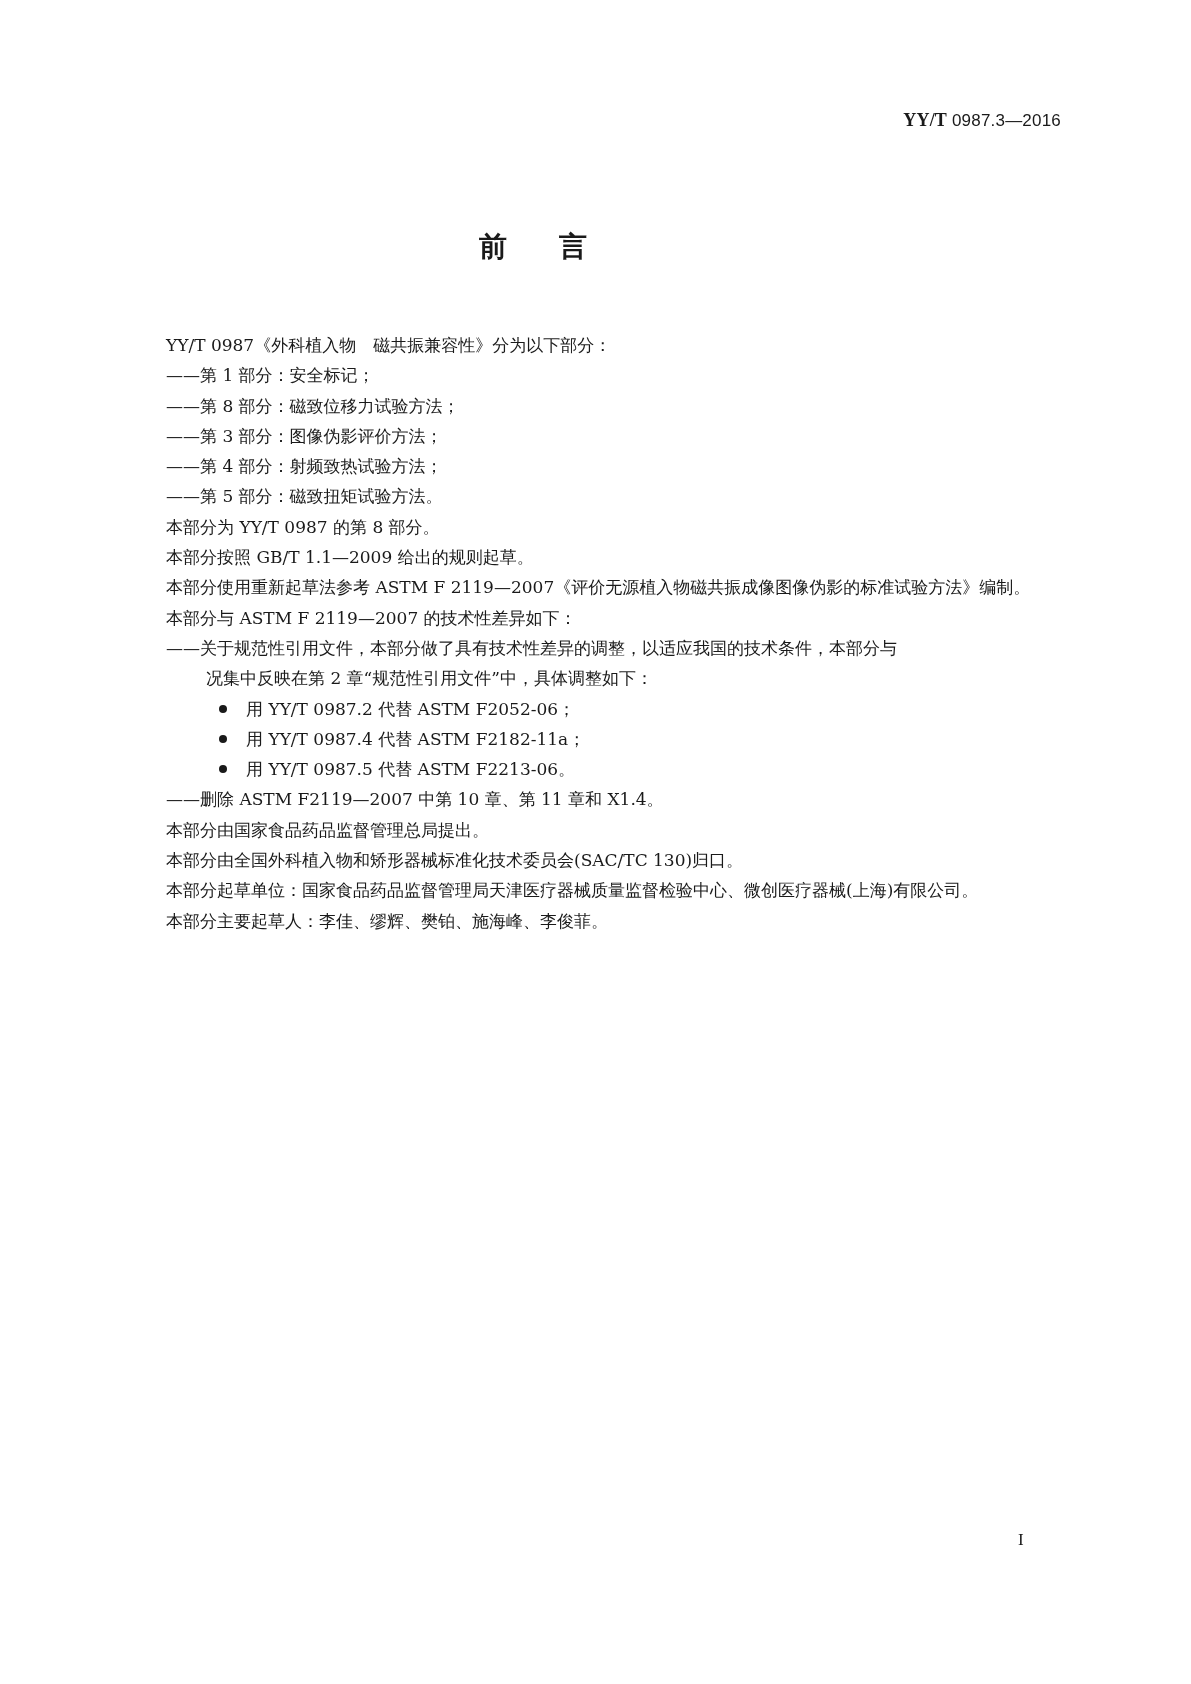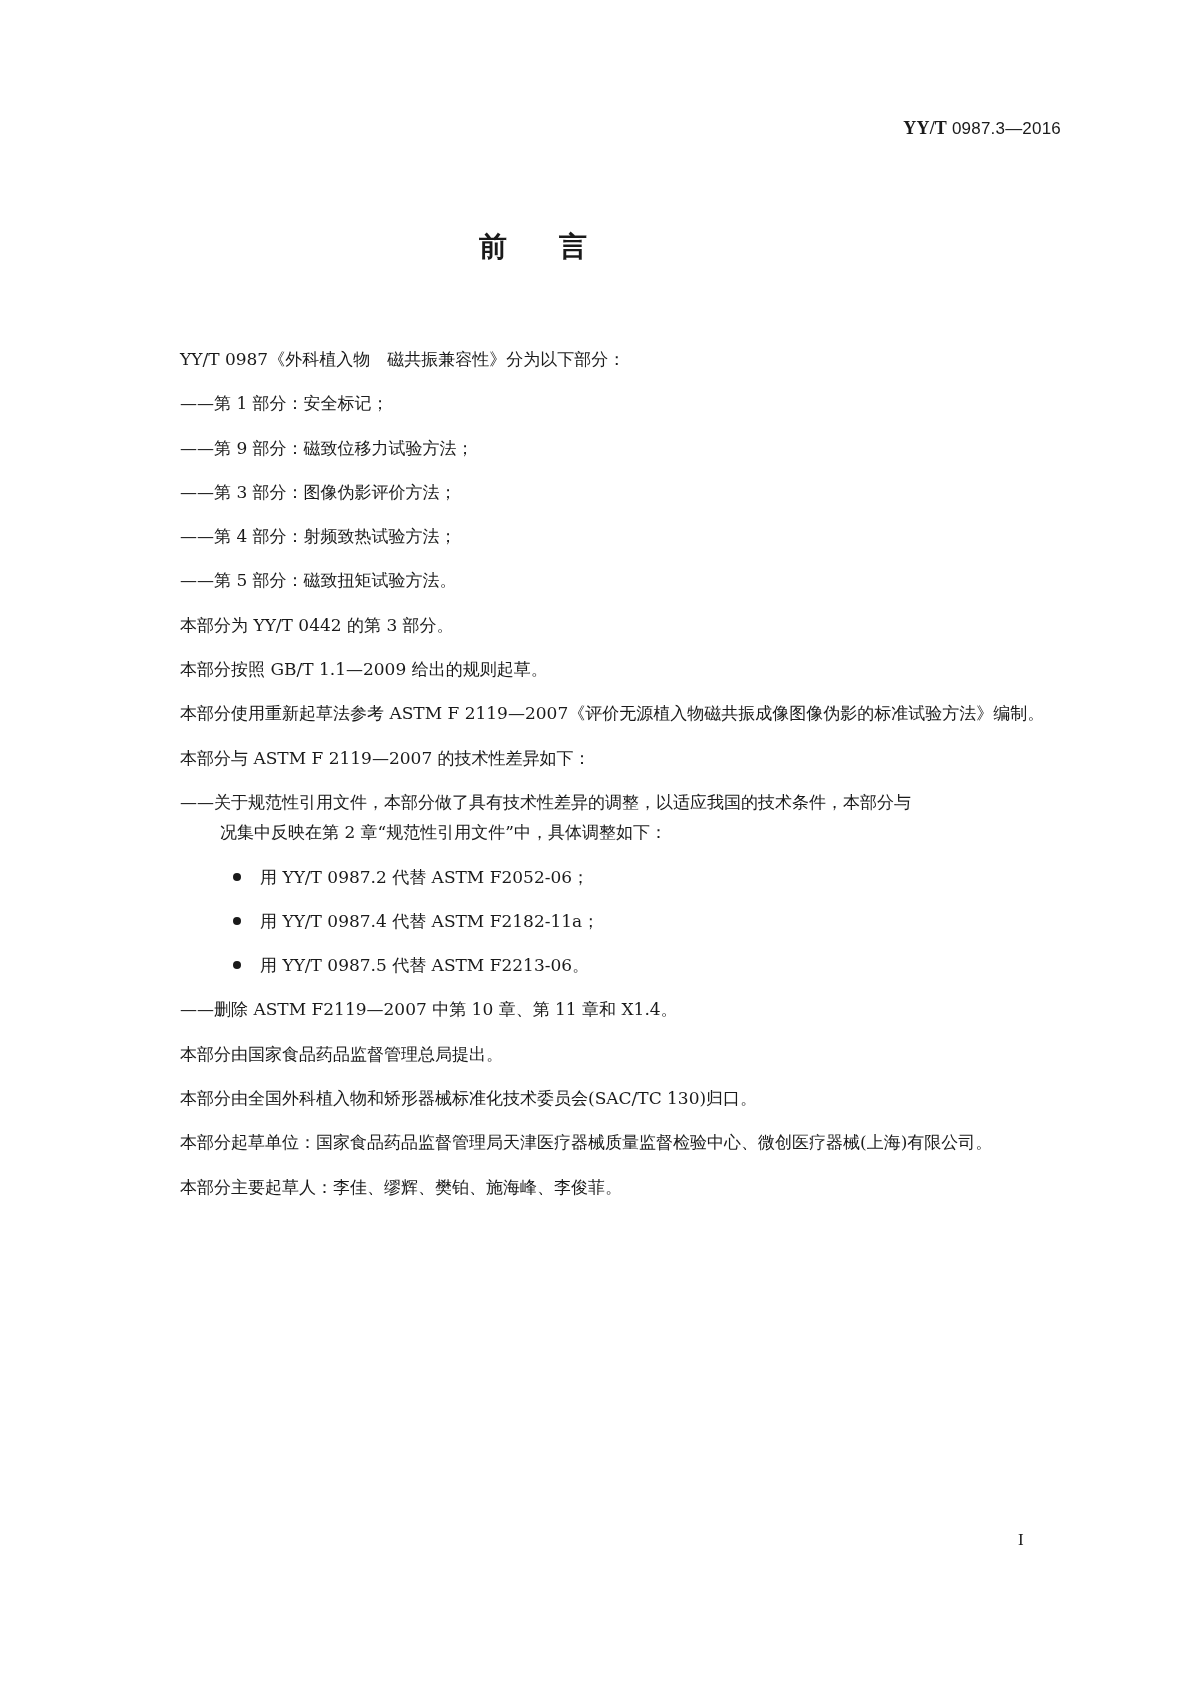--- a/index.html
+++ b/index.html
@@ -2,40 +2,40 @@
 <html><head>
 <meta charset="utf-8">
 <style>
   html, body { margin: 0; padding: 0; background: #ffffff; }
   body {
     width: 1191px; height: 1684px; position: relative; overflow: hidden;
     font-family: "DejaVu Serif", "Liberation Serif", serif;
     color: #1a1a1a;
   }
   .header-code {
-    position: absolute; top: 118px; right: 130px;
+    position: absolute; top: 110px; right: 130px;
     font-size: 17px; letter-spacing: 0.2px;
     font-family: "Liberation Sans", "DejaVu Sans", sans-serif;
     margin-left: 16px;
   }
   .header-code .prefix {
     font-family: "Liberation Serif", "DejaVu Serif", serif;
     font-weight: bold; font-size: 18px;
   }
   .title {
     position: absolute; top: 228px; left: 0; width: 1066px;
     text-align: center; font-size: 28px; font-weight: bold;
     font-family: "DejaVu Sans", "Liberation Sans", sans-serif;
     letter-spacing: 52px; text-indent: 52px;
   }
   .body {
     position: absolute; top: 330px; left: 128px; width: 942px;
     font-size: 17px; line-height: 30.3px;
   }
-  .p { margin: 14px; }
+  .p { margin: 0; }
   .indent { text-indent: 38px; }
   .dash { padding-left: 38px; }
   .dash-hang { padding-left: 38px; }
   .dash-hang .cont { padding-left: 40px; display: block; }
   .bullet { padding-left: 88px; position: relative; }
   .bullet .dot {
     position: absolute; left: 91px; top: 11px; width: 8px; height: 8px;
     background: #1a1a1a; border-radius: 50%;
   }
   .bullet .txt { padding-left: 30px; }
@@ -49,25 +49,25 @@
 
 <div class="header-code">
   <span class="prefix">YY/T</span><span> 0987.3—2016</span>
 </div>
 
 <div class="title">前言</div>
 
 <div class="body">
   <p class="p indent">YY/T 0987《外科植入物　磁共振兼容性》分为以下部分：</p>
   <p class="p dash">——第 1 部分：安全标记；</p>
-  <p class="p dash">——第 9 部分：磁致位移力试验方法；</p>
+  <p class="p dash">——第 8 部分：磁致位移力试验方法；</p>
   <p class="p dash">——第 3 部分：图像伪影评价方法；</p>
   <p class="p dash">——第 4 部分：射频致热试验方法；</p>
   <p class="p dash">——第 5 部分：磁致扭矩试验方法。</p>
-  <p class="p indent">本部分为 YY/T 0442 的第 3 部分。</p>
+  <p class="p indent">本部分为 YY/T 0987 的第 8 部分。</p>
   <p class="p indent">本部分按照 GB/T 1.1—2009 给出的规则起草。</p>
   <p class="p indent">本部分使用重新起草法参考 ASTM F 2119—2007《评价无源植入物磁共振成像图像伪影的标准试验方法》编制。</p>
   <p class="p indent">本部分与 ASTM F 2119—2007 的技术性差异如下：</p>
 
   <p class="p dash-hang">
     <span>——关于规范性引用文件，本部分做了具有技术性差异的调整，以适应我国的技术条件，本部分与</span>
     <span class="cont">况集中反映在第 2 章“规范性引用文件”中，具体调整如下：</span>
   </p>
   <p class="p bullet">
     <span class="dot"></span>

